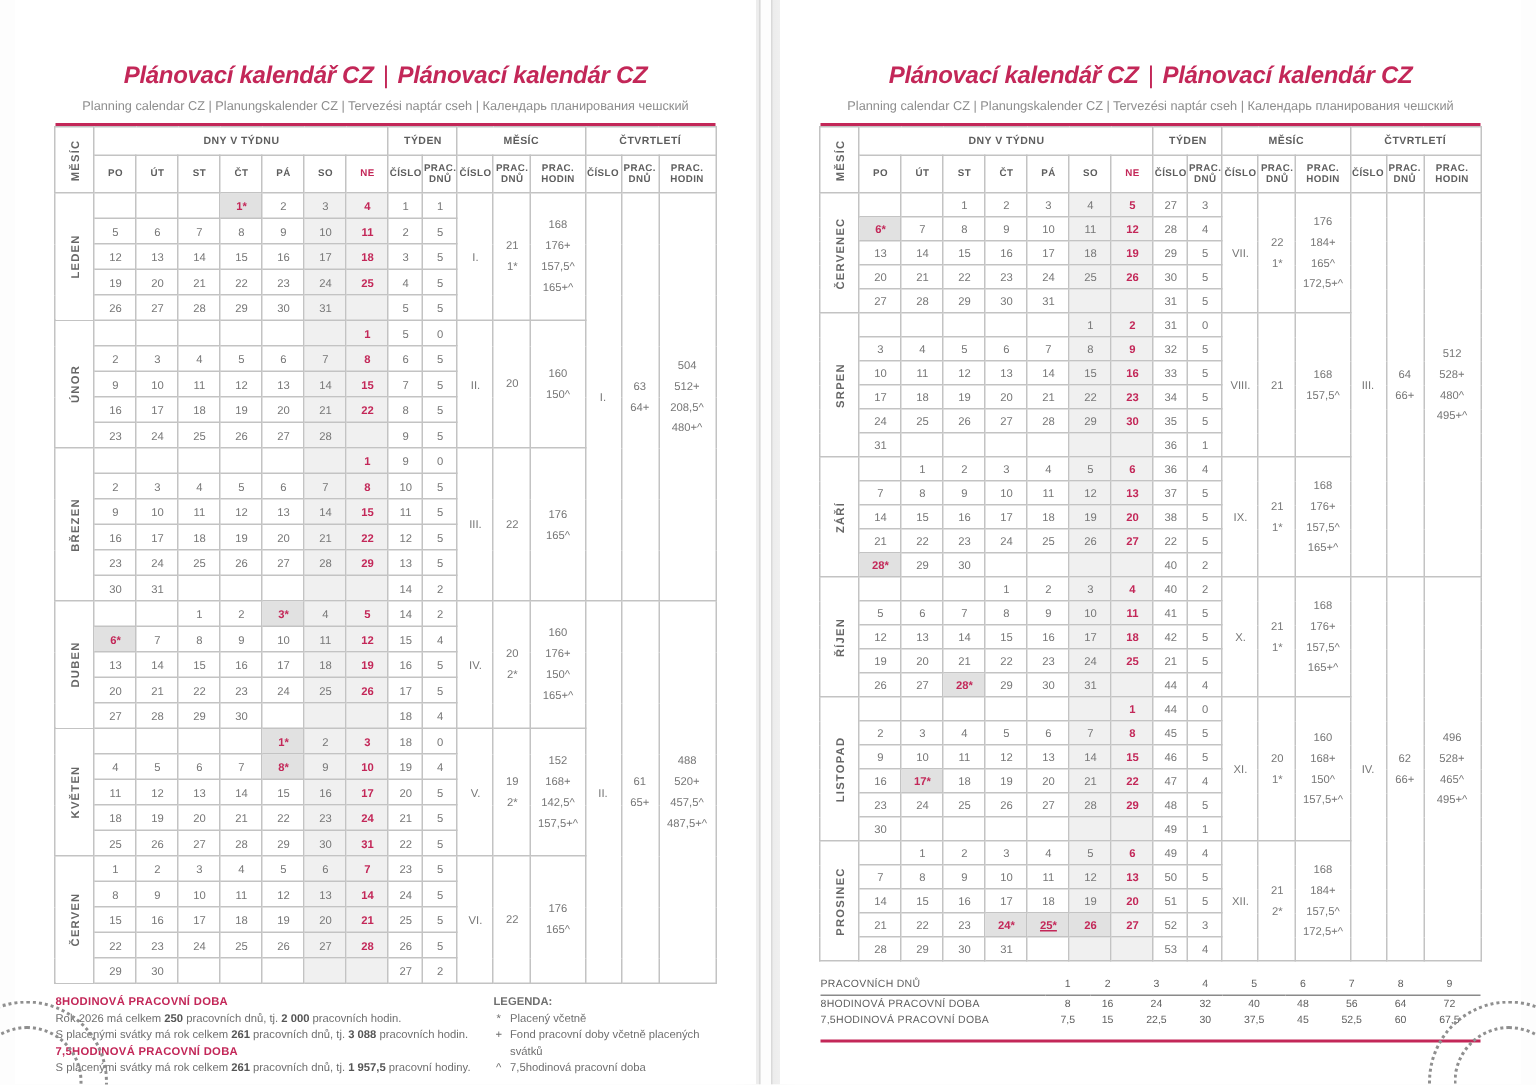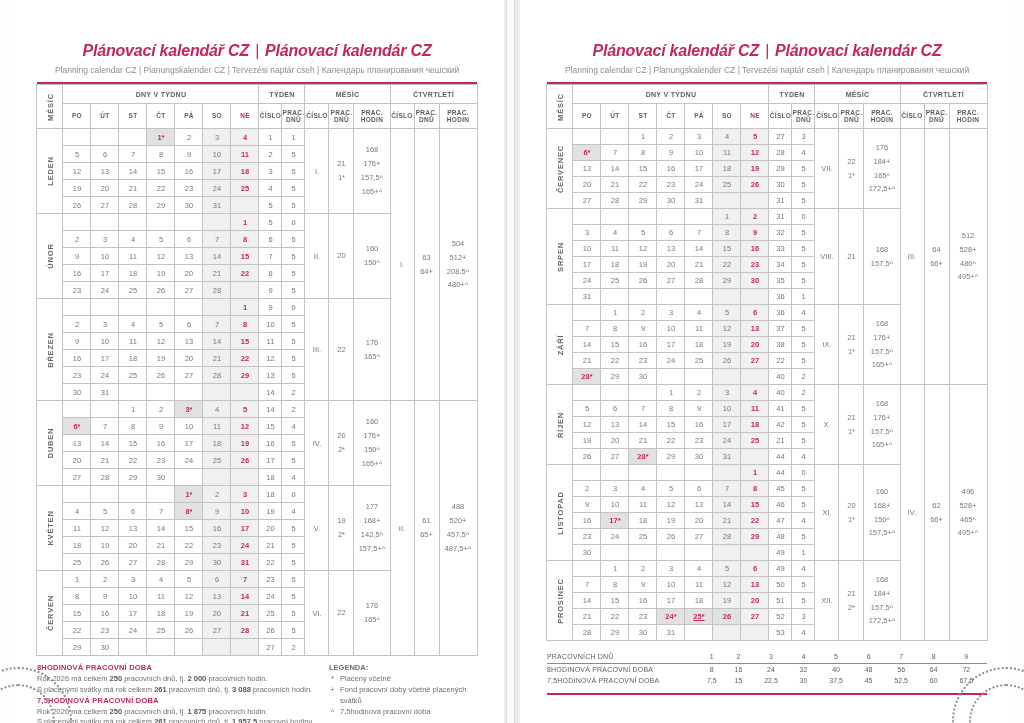--- a/index.html
+++ b/index.html
@@ -441,21 +441,21 @@
             <td class="day sat">2</td>
             <td class="day sun" style="color: rgb(195, 39, 88);">3</td>
             <td class="wknum">18</td>
             <td class="wkwork">0</td>
             <td class="mnum" rowspan="5">V.</td>
             <td class="mdays" rowspan="5">
               <div>19</div>
               <div>2*</div>
             </td>
             <td class="mhours" rowspan="5">
-              <div>177</div>
+              <div>152</div>
               <div>168+</div>
               <div>142,5^</div>
               <div>157,5+^</div>
             </td>
           </tr>
           <tr>
             <td class="day">4</td>
             <td class="day">5</td>
             <td class="day">6</td>
             <td class="day">7</td>
@@ -569,21 +569,20 @@
     </div>
   <div class="footer-left">
     <div class="fl-text">
       <h4 class="accent" style="color: rgb(195, 39, 88);">8HODINOVÁ PRACOVNÍ DOBA</h4>
       <div>
           <p>Rok 2026 má celkem <b>250</b> pracovních dnů, tj. <b>2 000</b> pracovních hodin.</p>
           <p>S placenými svátky má rok celkem <b>261</b> pracovních dnů, tj. <b>3 088</b> pracovních hodin.</p>
         </div>
       <h4 class="accent" style="color: rgb(195, 39, 88);">7,5HODINOVÁ PRACOVNÍ DOBA</h4>
       <div>
-          <p>Rok 2026 má celkem <b>250</b> pracovních dnů, tj. <b>1 875</b> pracovních hodin.</p>
           <p>S placenými svátky má rok celkem <b>261</b> pracovních dnů, tj. <b>1 957,5</b> pracovní hodiny.</p>
         </div>
     </div>
     <div class="legend">
       <h4>LEGENDA:</h4>
       <div id="legend-items">
           <div class="legend-item">
             <span class="sym">*</span>
             <span>Placený včetně</span>
           </div>

